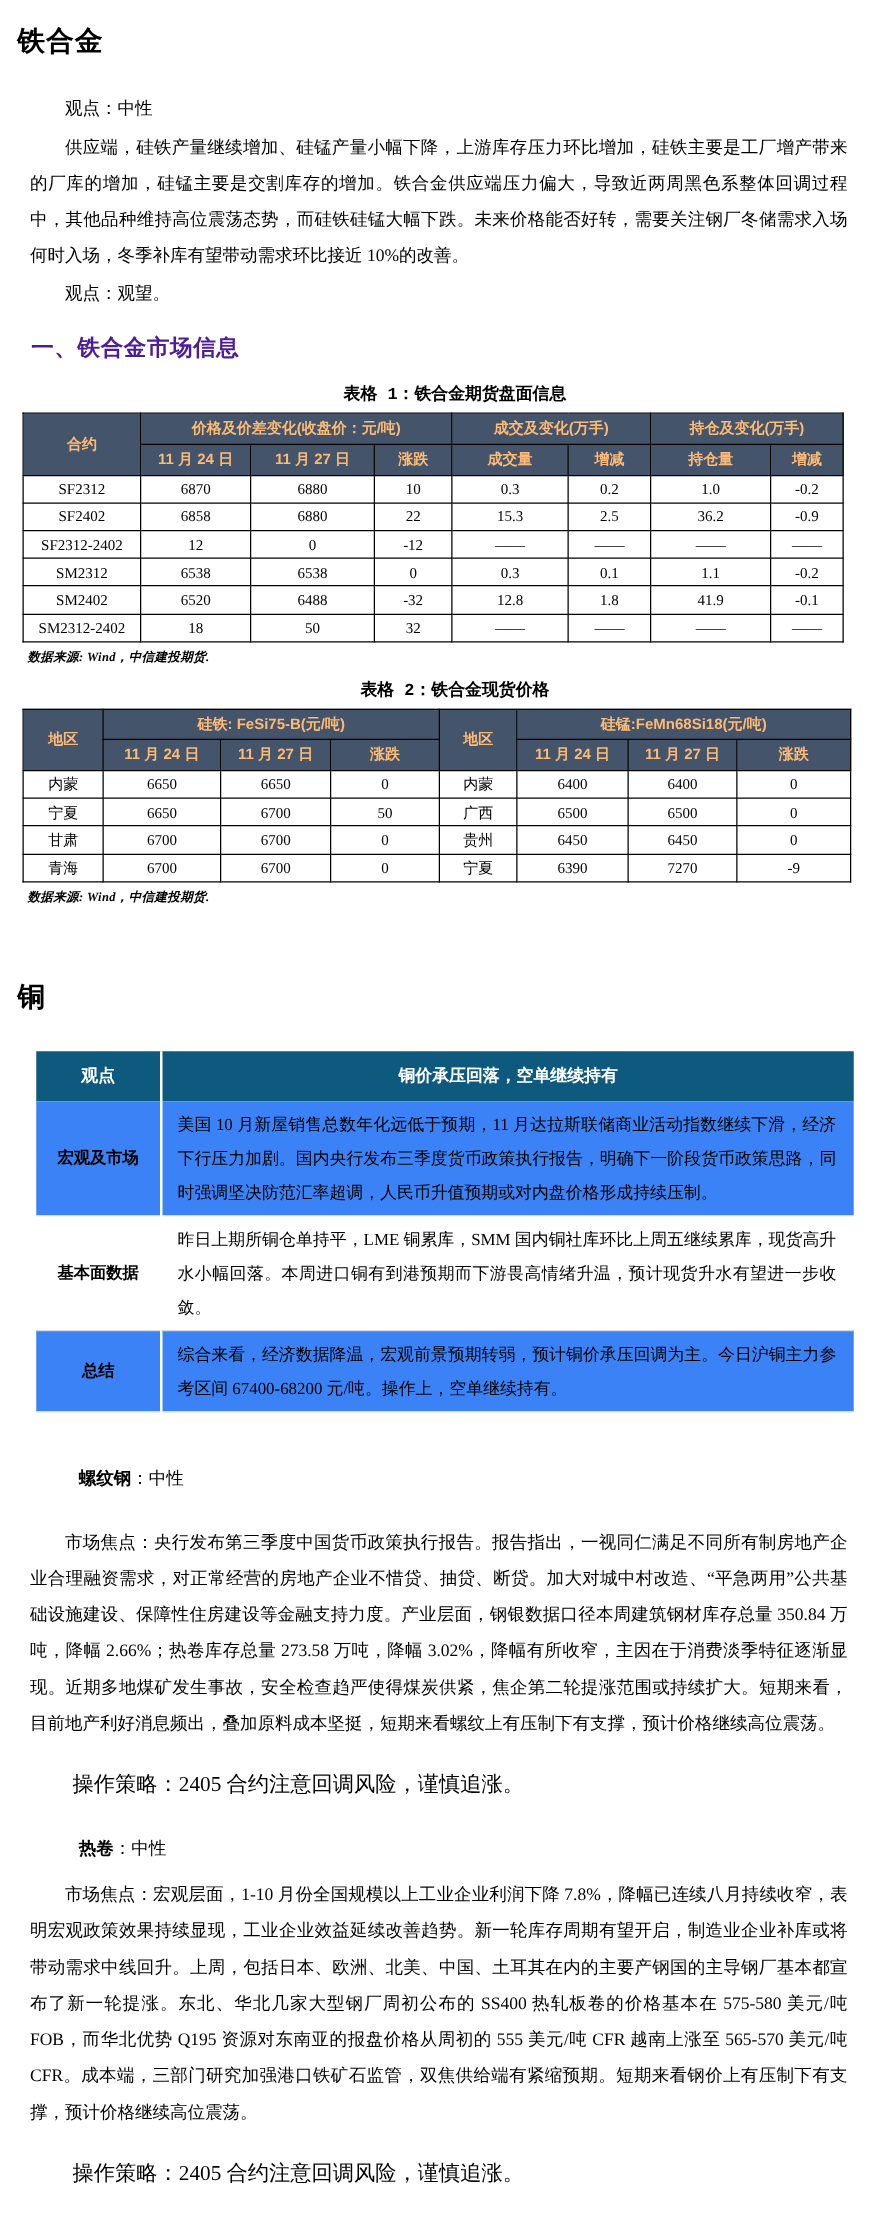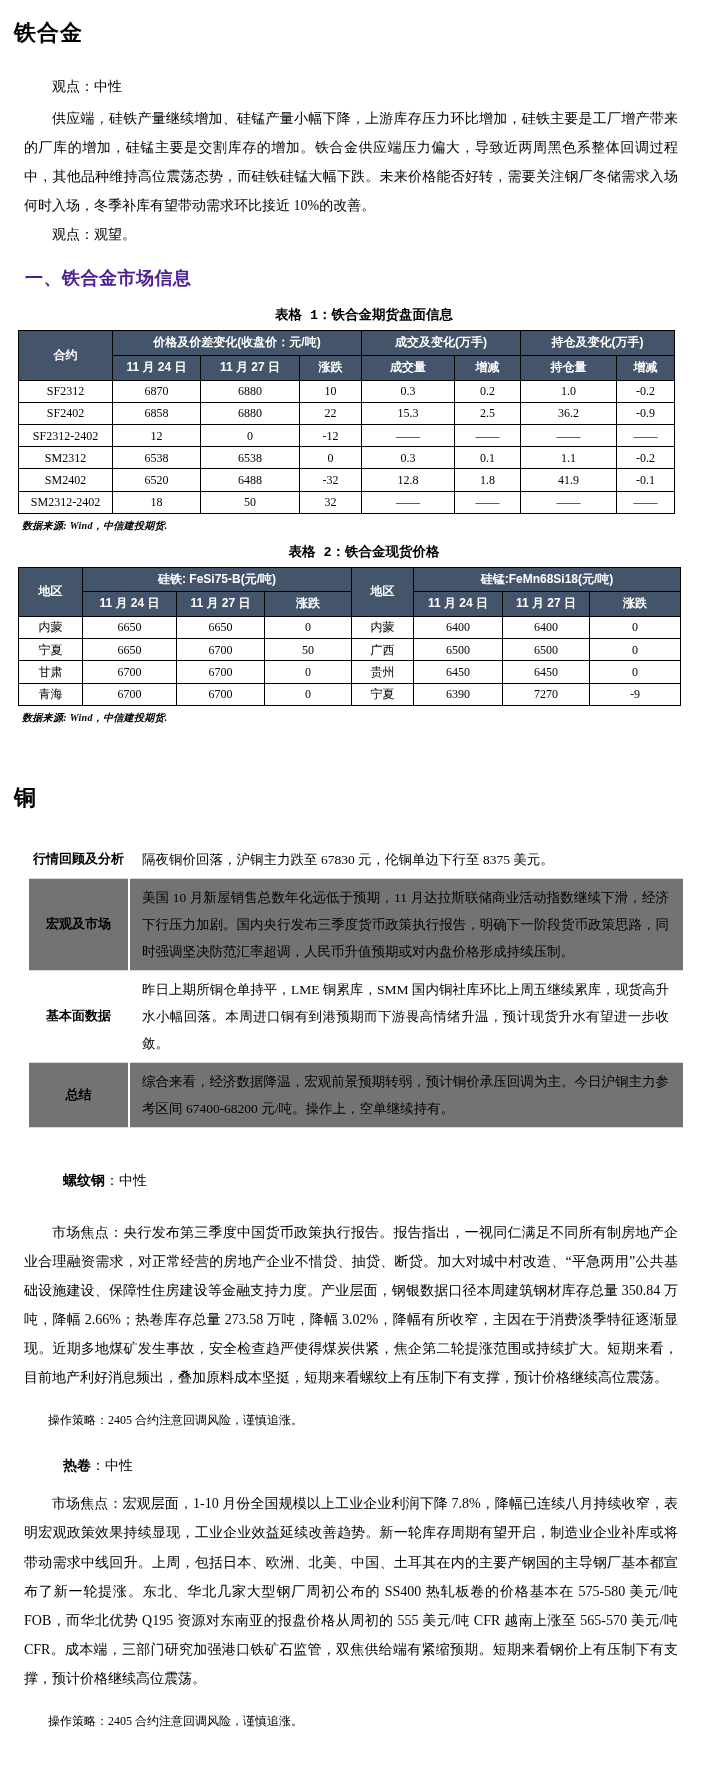--- a/index.html
+++ b/index.html
@@ -23,21 +23,21 @@
   }
   .tbl-caption{
     font-family:Liberation Mono, monospace;
     font-size:13.5px;font-weight:bold;margin:16px 0 6px 22px;text-align:center;
   }
   table.data-tbl{
     border-collapse:collapse;table-layout:fixed;margin-left:18px;
     border:1.5px solid #000;
   }
   table.data-tbl th{
-    background:#44546a;color:#ffffff;
+    background:#44546a;color:#fdba74;
     font-family:"Liberation Sans","DejaVu Sans",sans-serif;
     font-size:12px;font-weight:bold;border:1px solid #000;
     padding:4px 2px;line-height:1.3;
   }
   table.data-tbl td{
     font-size:12px;text-align:center;border:1px solid #000;
     padding:2.5px 2px;line-height:1.35;
   }
   .source-note{
     font-size:10px;font-weight:bold;font-style:italic;
@@ -57,24 +57,24 @@
   table.copper-tbl tr.chead td.val{border-left:2px solid #ffffff;}
   table.copper-tbl tr.crow td{border-bottom:1px solid #d9d9d9;}
   table.copper-tbl tr.crow td.rlabel{
     font-family:"Liberation Sans","DejaVu Sans",sans-serif;
     font-size:13px;font-weight:bold;text-align:center;padding:6px 2px;
   }
   table.copper-tbl tr.crow td.rcontent{
     font-size:13.5px;text-align:justify;line-height:2.0;
     padding:5px 14px 5px 12px;border-left:2px solid #ffffff;
   }
-  table.copper-tbl tr.alt td{background:#737373;}
+  table.copper-tbl tr.alt td{background:#3b82f6;}
   .sub-head{font-size:14px;margin:44px 30px 0 24px;text-indent:2em;}
   .sub-head .nm{font-family:"Liberation Sans","DejaVu Sans",sans-serif;font-weight:bold;padding-left:11px;}
-  .strategy-line{font-size:12px;margin:16px 30px 0 24px;text-indent:2em;line-height:2.08;}
+  .strategy-line{font-size:17px;margin:16px 30px 0 24px;text-indent:2em;line-height:2.08;}
 </style>
 </head>
 <body>
 
 <h1 class="doc-title">铁合金</h1>
 
 <p class="view-line">观点：中性</p>
 <p class="body-para">供应端，硅铁产量继续增加、硅锰产量小幅下降，上游库存压力环比增加，硅铁主要是工厂增产带来的厂库的增加，硅锰主要是交割库存的增加。铁合金供应端压力偏大，导致近两周黑色系整体回调过程中，其他品种维持高位震荡态势，而硅铁硅锰大幅下跌。未来价格能否好转，需要关注钢厂冬储需求入场何时入场，冬季补库有望带动需求环比接近 10%的改善。</p>
 <p class="view-line" style="margin-top:6px;">观点：观望。</p>
 
@@ -254,23 +254,23 @@
 <div class="big-gap"></div>
 
 <h1 class="doc-title">铜</h1>
 
 <table class="copper-tbl">
   <colgroup>
       <col style="width:100px">
       <col style="width:554px">
     </colgroup>
   <tbody>
-  <tr class="crow">
-    <td class="rlabel">行情回顾及分析</td>
-    <td class="rcontent">隔夜铜价回落，沪铜主力跌至 67830 元，伦铜单边下行至 8375 美元。</td>
+      <tr class="chead">
+    <td>观点</td>
+    <td class="val">铜价承压回落，空单继续持有</td>
   </tr>
   <tr class="crow alt">
     <td class="rlabel">宏观及市场</td>
     <td class="rcontent">美国 10 月新屋销售总数年化远低于预期，11 月达拉斯联储商业活动指数继续下滑，经济下行压力加剧。国内央行发布三季度货币政策执行报告，明确下一阶段货币政策思路，同时强调坚决防范汇率超调，人民币升值预期或对内盘价格形成持续压制。</td>
   </tr>
   <tr class="crow">
     <td class="rlabel">基本面数据</td>
     <td class="rcontent">昨日上期所铜仓单持平，LME 铜累库，SMM 国内铜社库环比上周五继续累库，现货高升水小幅回落。本周进口铜有到港预期而下游畏高情绪升温，预计现货升水有望进一步收敛。</td>
   </tr>
   <tr class="crow alt">

